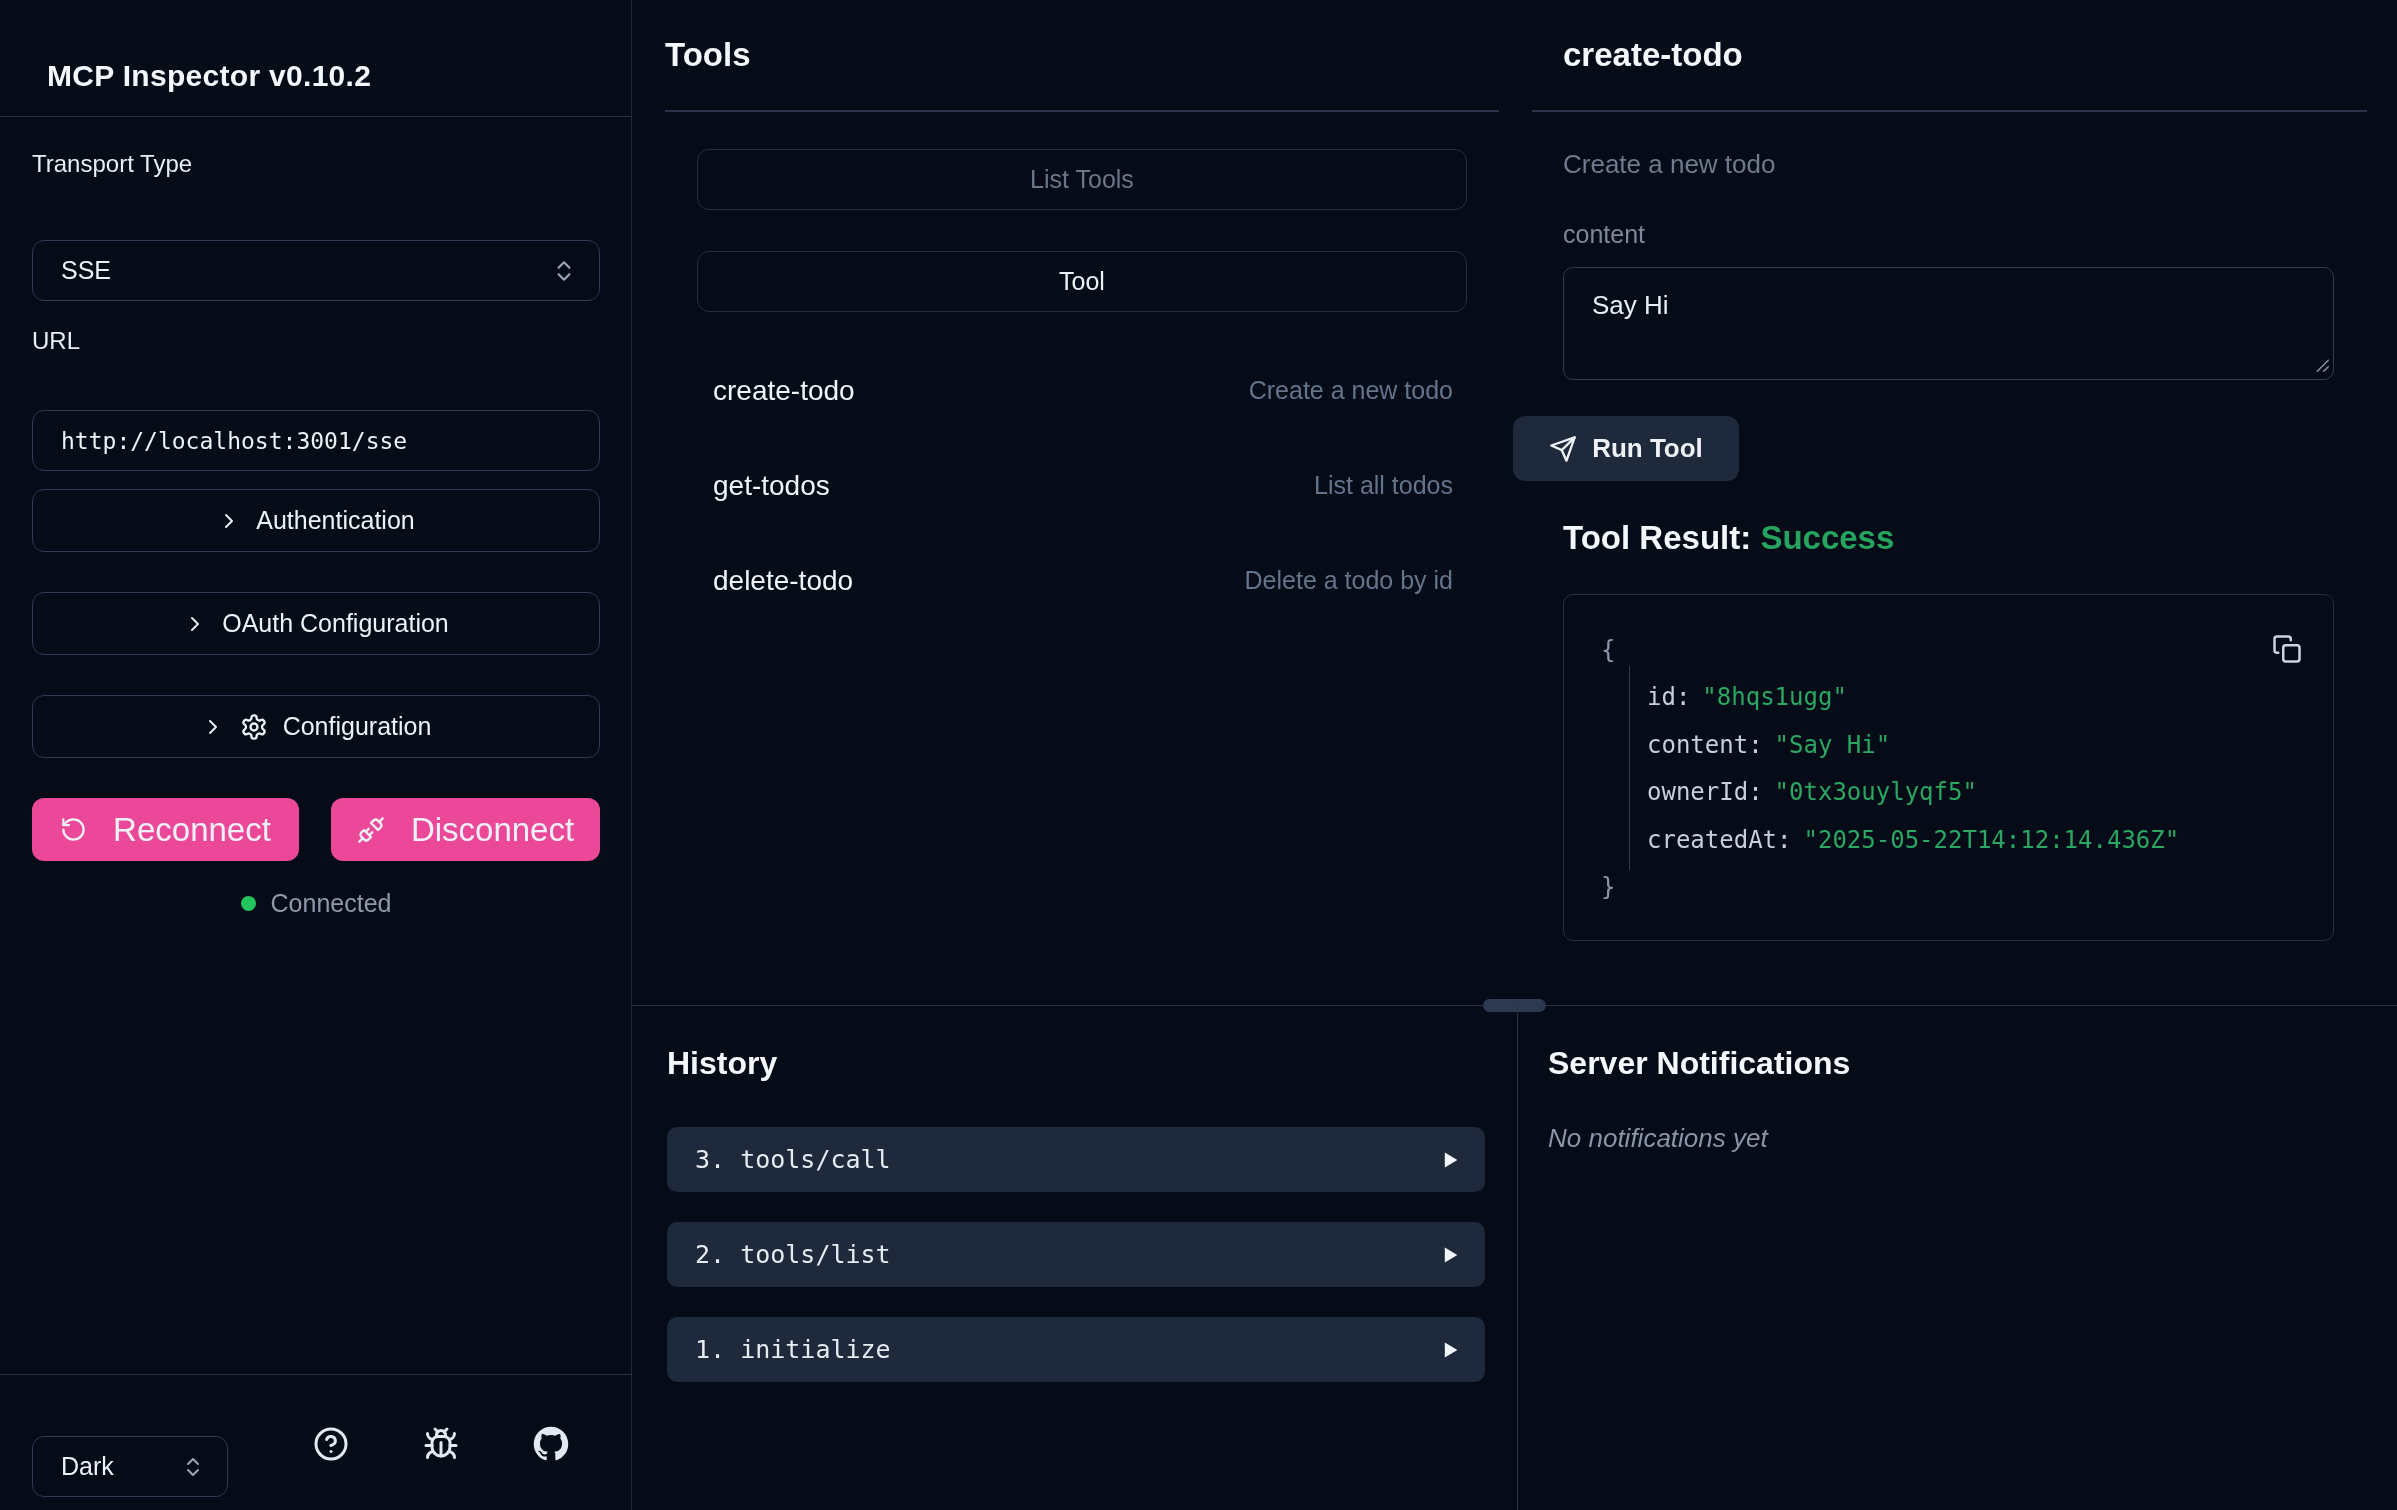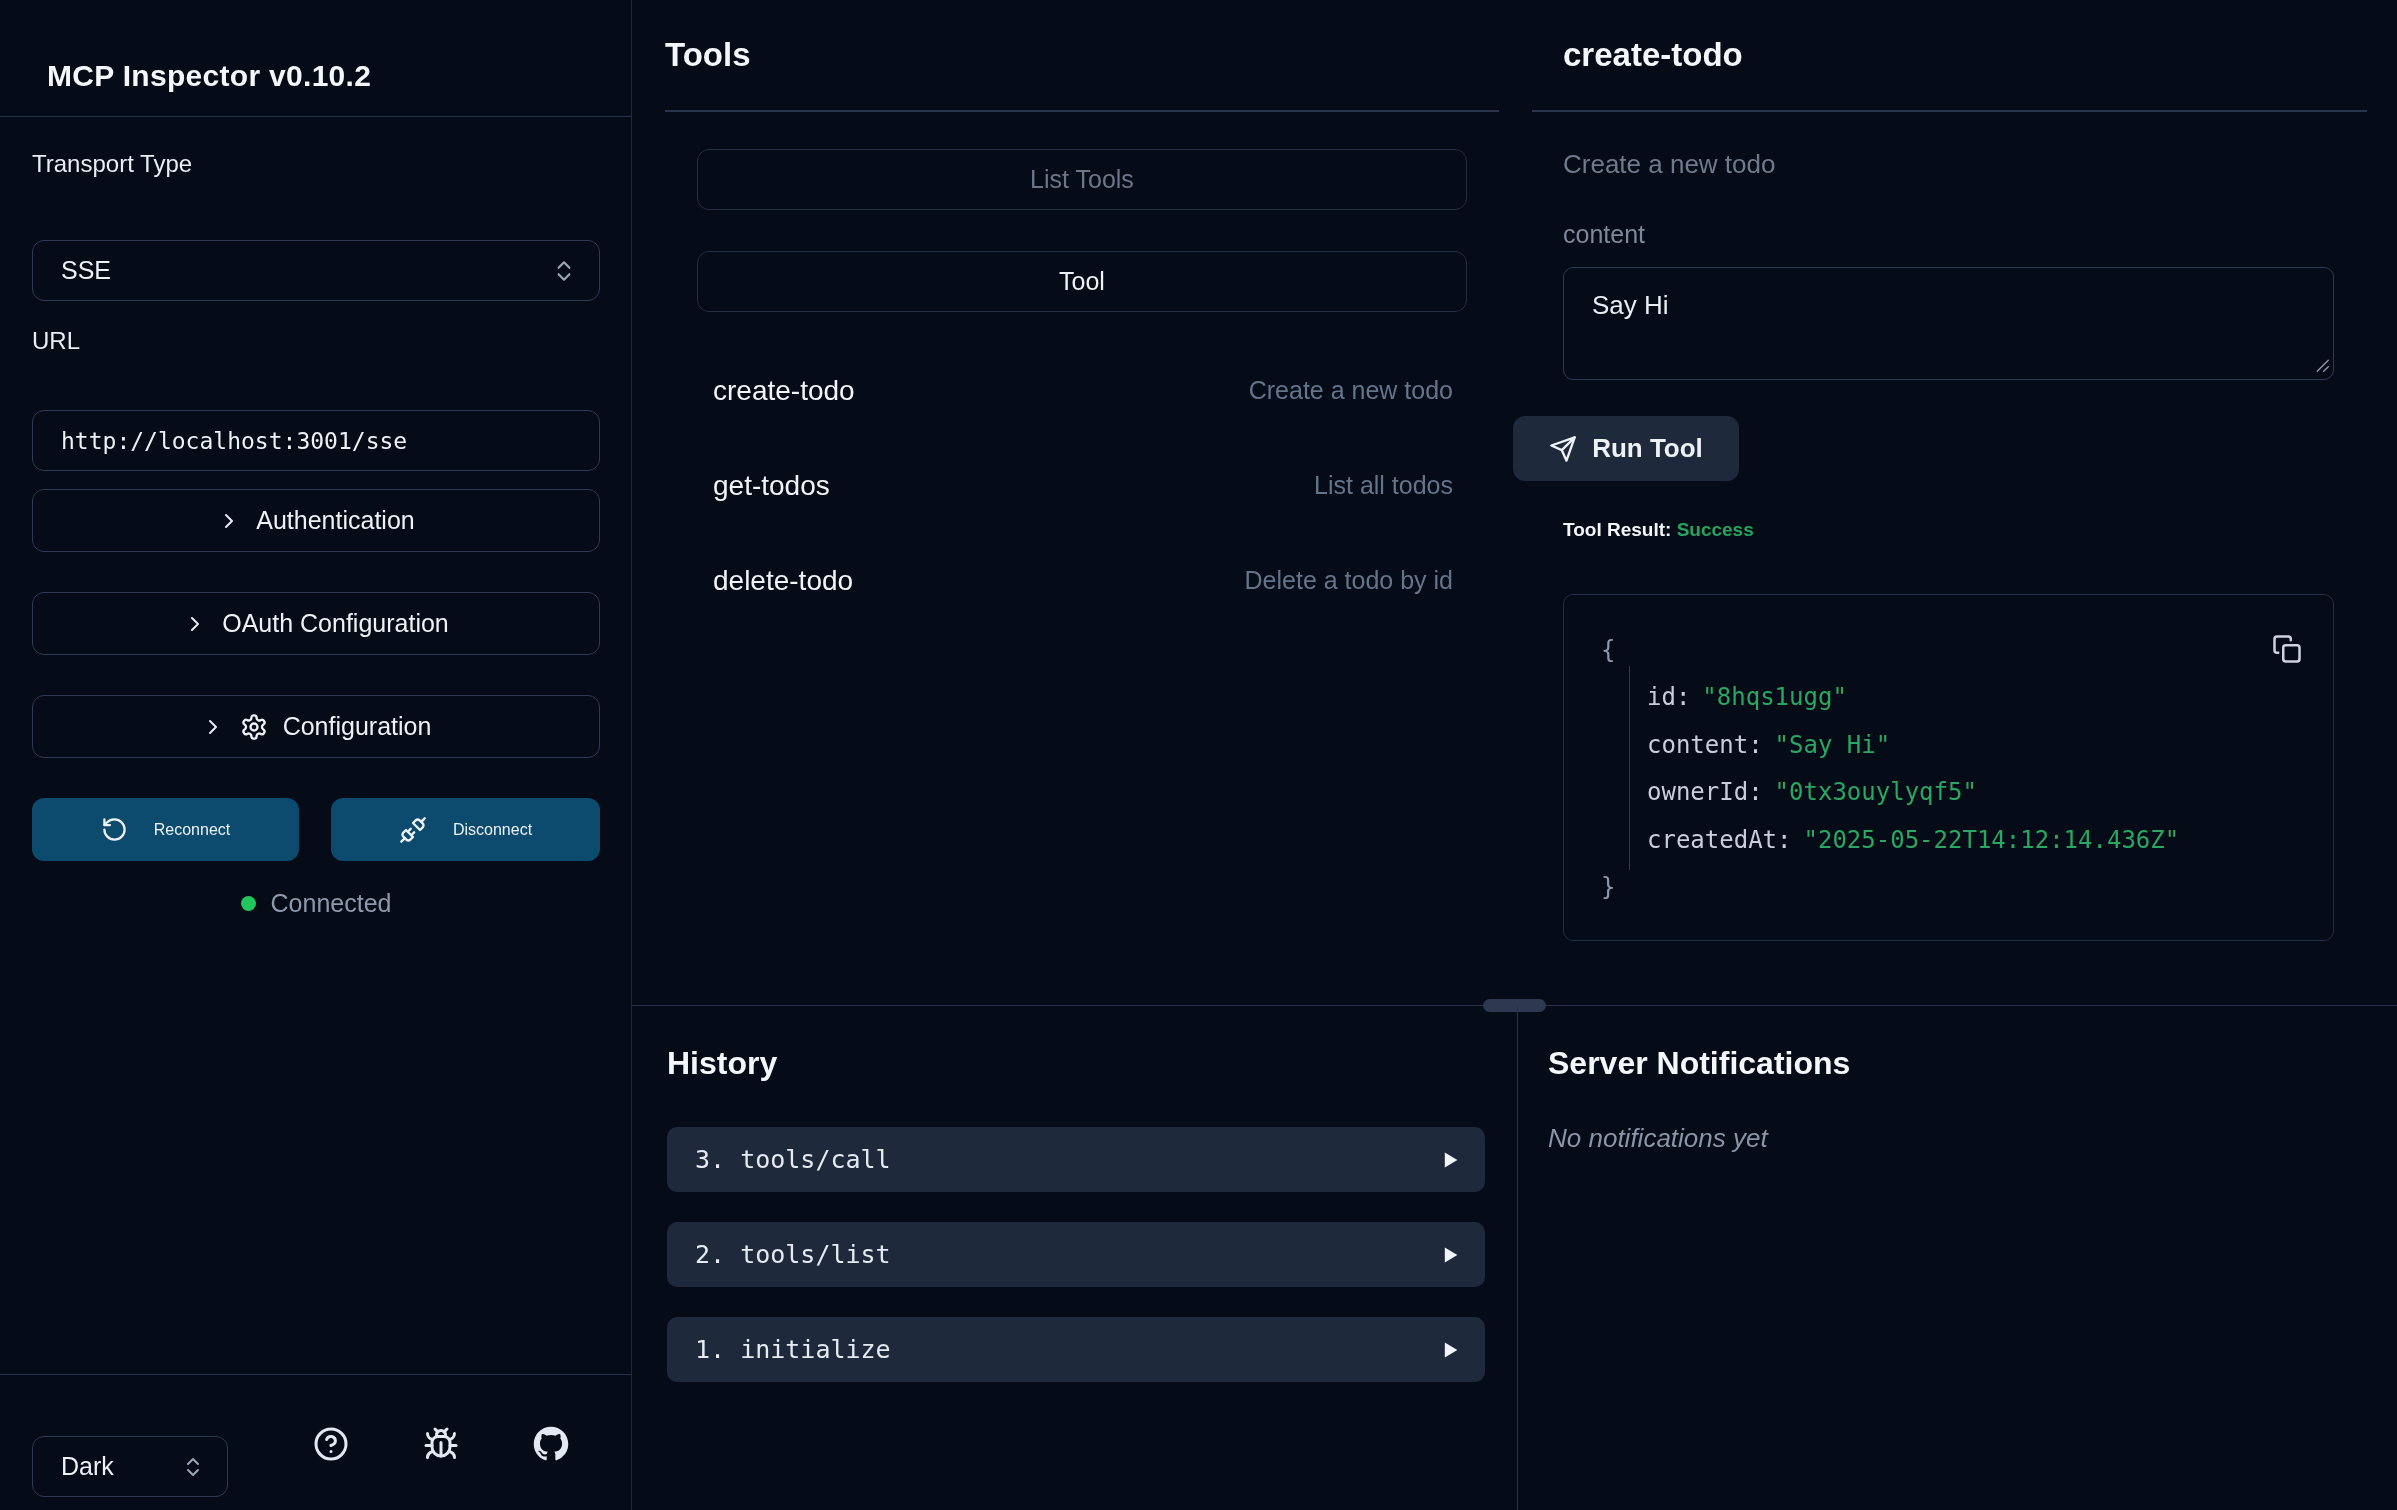--- a/index.html
+++ b/index.html
@@ -27,23 +27,23 @@
   .select .chev { margin-left:auto; color:#9aa5b8; }
   .text-input { cursor:text; font-size:23px; }
   .collapse-btn {
     position:absolute; left:32px; width:568px; height:63px;
     border:1px solid #2d3a54; border-radius:12px; background:transparent;
     display:flex; align-items:center; justify-content:center; gap:15px;
     font-size:25px; font-weight:500; color:#eef2f7; cursor:pointer;
   }
   .collapse-btn .chevr { color:#e6ebf3; }
   .action-btn {
-    position:absolute; top:798px; height:63px; border-radius:12px; background:#0c4a6e;
+    position:absolute; top:798px; height:63px; border-radius:12px; background:#ec4899;
     display:flex; align-items:center; justify-content:center; gap:26px;
-    font-size:16px; font-weight:500; color:#eef2f7; cursor:pointer; border:none;
+    font-size:33px; font-weight:500; color:#eef2f7; cursor:pointer; border:none;
   }
   .status-row { position:absolute; top:889px; left:0; width:632px; display:flex; align-items:center; justify-content:center; gap:15px; font-size:25px; color:#8e99ab; }
   .status-dot { width:15px; height:15px; border-radius:50%; background:#22c55e; }
   .sidebar-bottom-divider { position:absolute; top:1374px; left:0; width:632px; border-top:1px solid #27324a; }
   .theme-select { top:1412px; width:196px; }
   .icon-btn { position:absolute; top:1420px; width:48px; height:48px; display:flex; align-items:center; justify-content:center; color:#e3e9f1; cursor:pointer; background:none; border:none; }
 
   
   .panel-title { position:absolute; font-size:33px; font-weight:700; color:#f4f7fb; }
   .hr { position:absolute; border-top:2px solid #29344a; }
@@ -65,21 +65,21 @@
     color:#e9edf4; font-size:26px; font-family:"Liberation Sans",sans-serif;
     padding:22px 28px; resize:none; outline:none; overflow:hidden;
   }
   .resize-grip { position:absolute; left:2309px; top:352px; color:#8b95a7; pointer-events:none; }
   .run-btn {
     position:absolute; left:1513px; top:416px; width:226px; height:65px;
     background:#1e293b; border:none; border-radius:12px; color:#eef2f7;
     display:flex; align-items:center; justify-content:center; gap:15px;
     font-size:26px; font-weight:700; cursor:pointer;
   }
-  .result-line { position:absolute; left:1563px; top:519px; font-size:19px; font-weight:700; color:#f4f7fb; }
+  .result-line { position:absolute; left:1563px; top:519px; font-size:33px; font-weight:700; color:#f4f7fb; }
   .result-status { color:#26a35f; }
   .json-box { position:absolute; left:1563px; top:594px; width:771px; height:347px; border:1px solid #232e47; border-radius:10px; }
   .json-line { position:absolute; left:0; width:100%; height:48px; display:flex; align-items:center; font-size:24px; }
   .json-brace { color:#8d98aa; padding-left:37px; }
   .json-kv { padding-left:83px; }
   .json-key { color:#c7cfdc; }
   .json-val { color:#2aa762; padding-left:12px; }
   .json-guide { position:absolute; left:65px; top:71px; height:204px; border-left:1px solid #2e3a52; }
   .copy-btn { position:absolute; right:24px; top:32px; width:44px; height:44px; display:flex; align-items:center; justify-content:center; color:#ccd4e1; background:none; border:none; cursor:pointer; }
 

